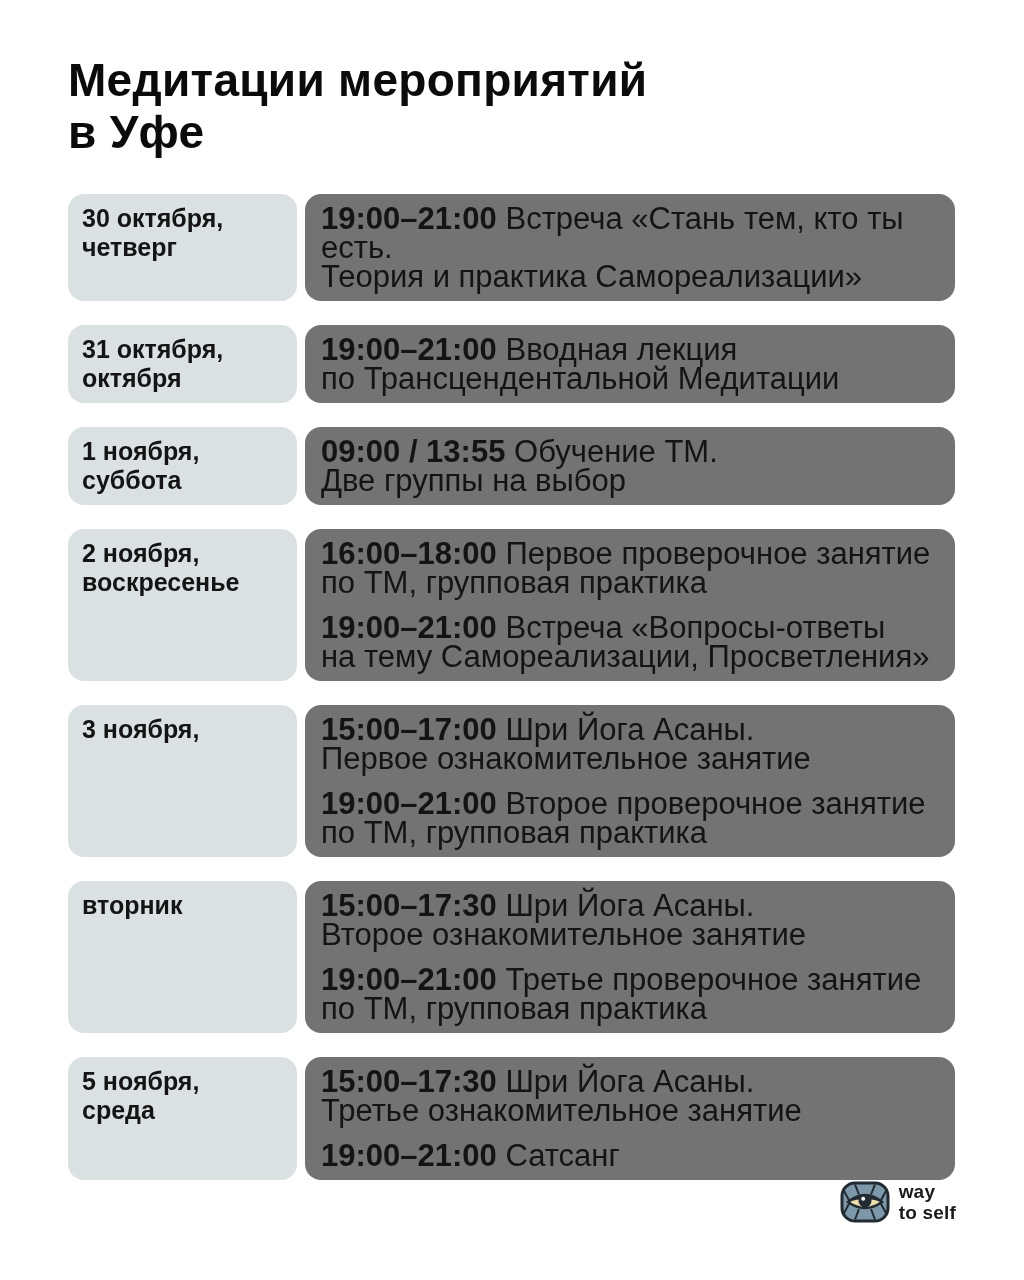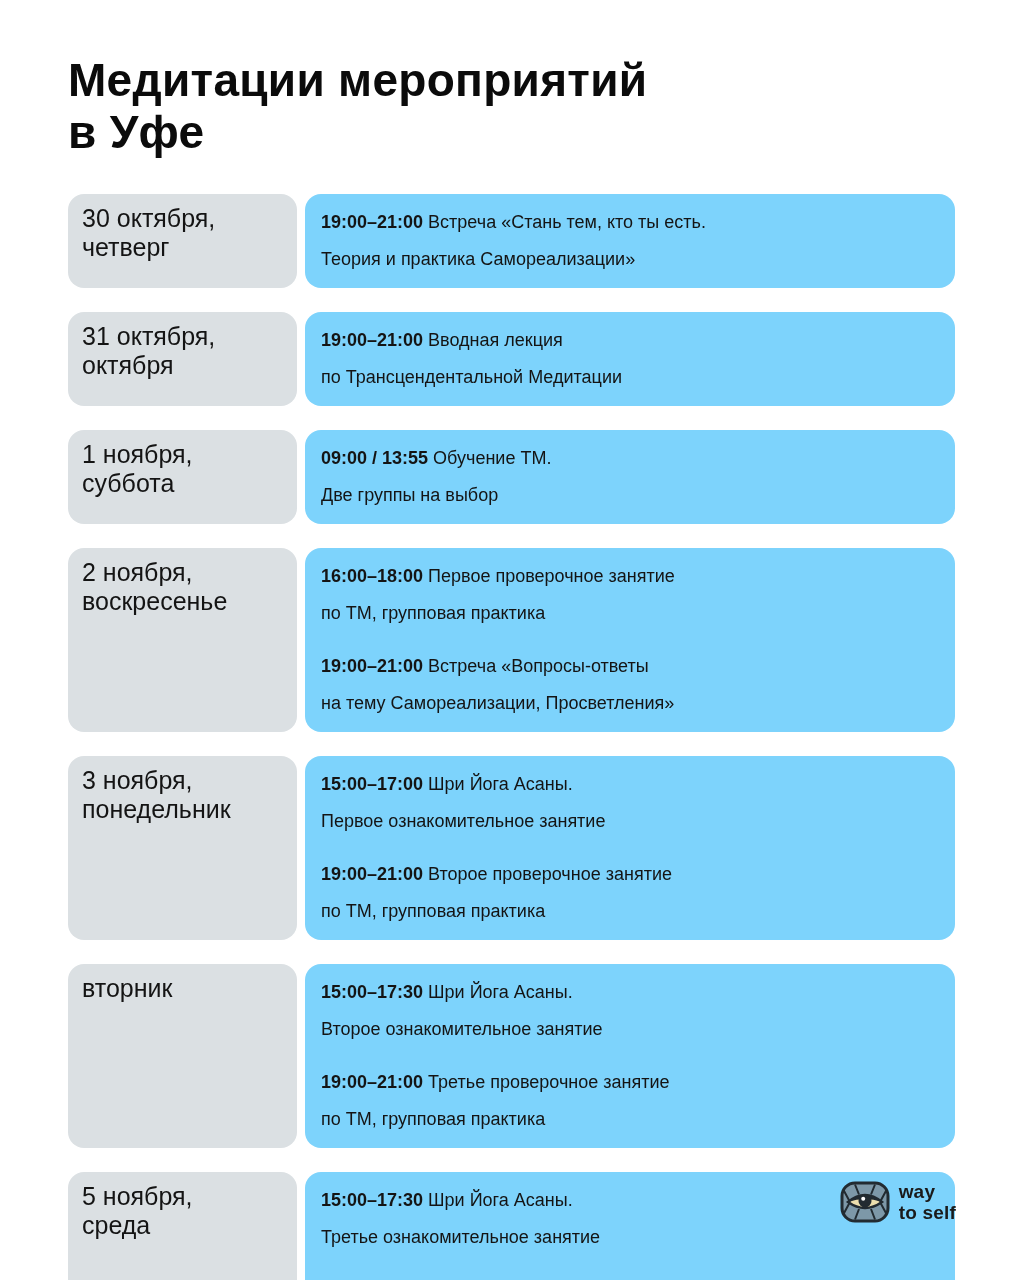--- a/index.html
+++ b/index.html
@@ -33,30 +33,30 @@
   }
   .date-cell {
     width: 229px;
     min-width: 229px;
     box-sizing: border-box;
     background: #dbe0e3;
     border-radius: 16px;
     padding: 10px 14px;
     font-size: 25px;
     line-height: 29px;
-    font-weight: 400;
+    font-weight: 700;
   }
   .event-cell {
     flex: 1;
     box-sizing: border-box;
-    background: #7dd3fc;
+    background: #737373;
     border-radius: 16px;
     padding: 10px 16px;
-    font-size: 18px;
-    line-height: 37px;
+    font-size: 31px;
+    line-height: 29px;
   }
   .event { margin: 0; }
   .event + .event { margin-top: 16px; }
   .time { font-weight: 700; }
   .event-text { white-space: pre-line; }
   .logo {
     position: absolute;
     top: 1181px;
     right: 68px;
     display: flex;
@@ -123,21 +123,20 @@
         <p class="event"><span class="time">16:00–18:00</span> <span class="event-text">Первое проверочное занятие
 по ТМ, групповая практика</span></p>
         <p class="event"><span class="time">19:00–21:00</span> <span class="event-text">Встреча «Вопросы-ответы
 на тему Самореализации, Просветления»</span></p>
       </div>
     </div>
 
     <div class="row">
       <div class="date-cell">
         <div>3 ноября,</div>
-        <div>понедельник</div>
       </div>
       <div class="event-cell">
         <p class="event"><span class="time">15:00–17:00</span> <span class="event-text">Шри Йога Асаны.
 Первое ознакомительное занятие</span></p>
         <p class="event"><span class="time">19:00–21:00</span> <span class="event-text">Второе проверочное занятие
 по ТМ, групповая практика</span></p>
       </div>
     </div>
 
     <div class="row">

